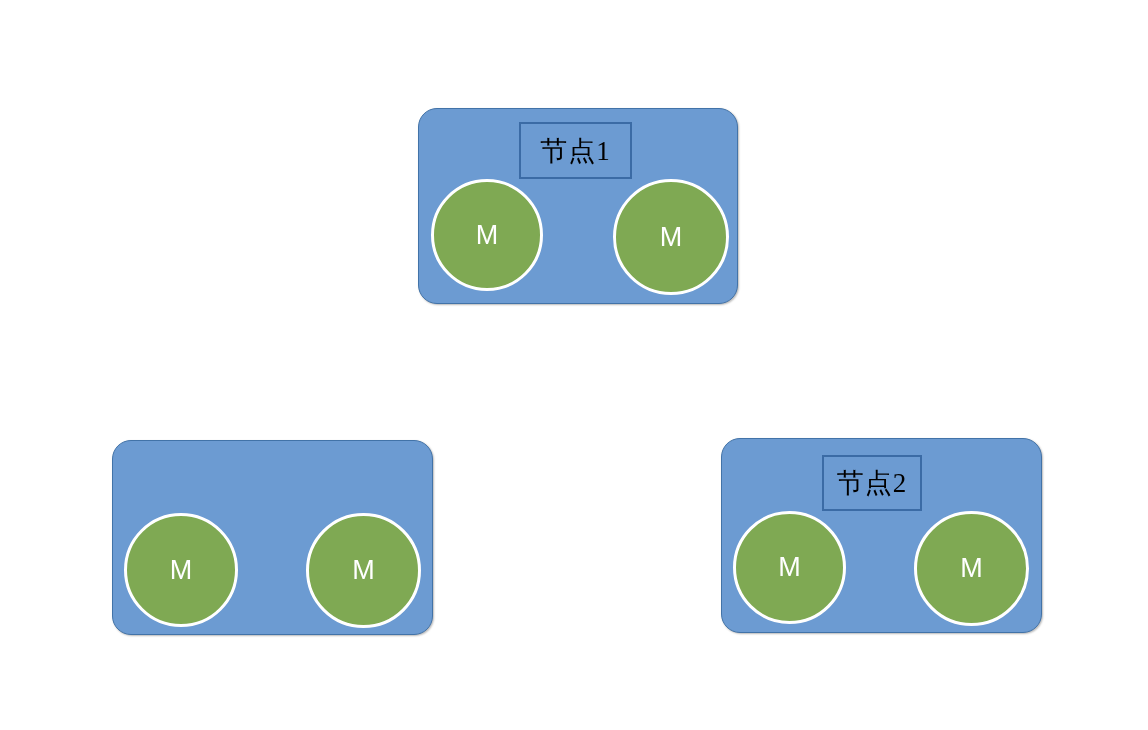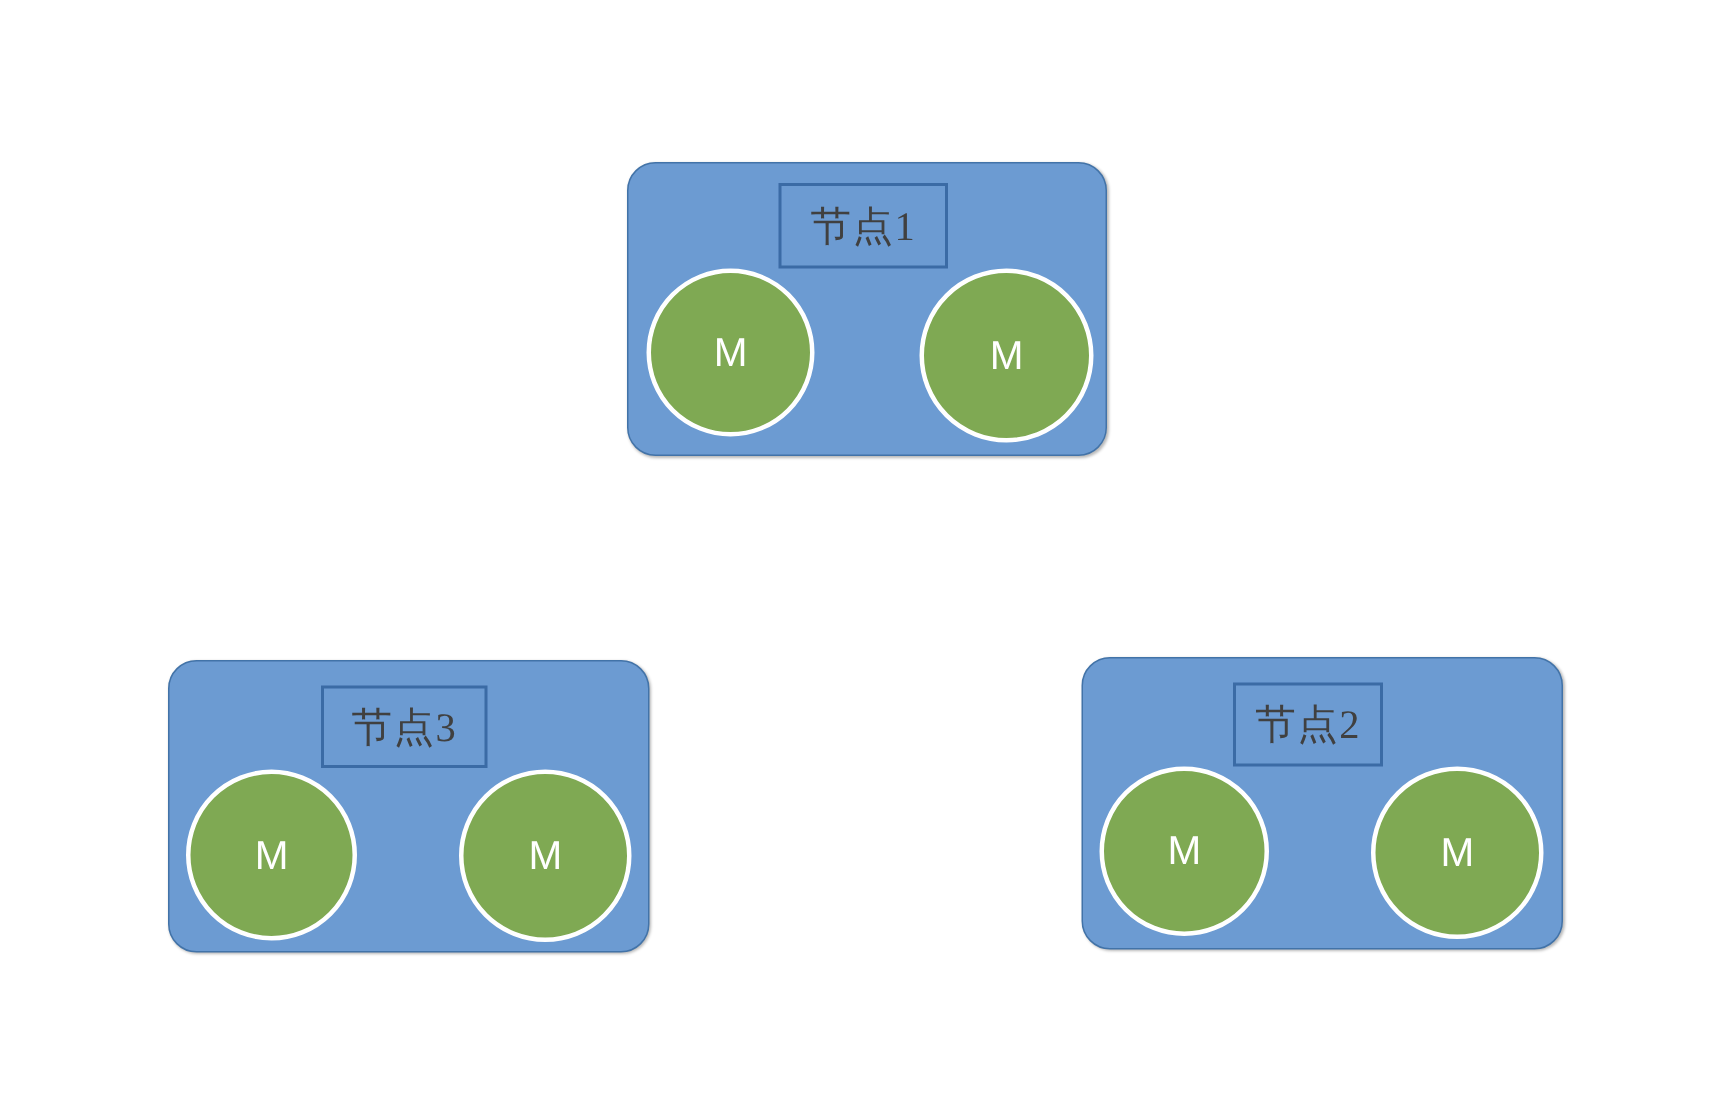--- a/index.html
+++ b/index.html
@@ -33,21 +33,21 @@
 
   
   .node-label {
     position: absolute;
     box-sizing: border-box;
     border: 2px solid #3B6BA5;
     background: transparent;
     display: flex;
     align-items: center;
     justify-content: center;
-    color: #404040;
+    color: #000000;
     font-family: "Liberation Serif", serif;
     font-size: 27px;
     letter-spacing: 1px;
     white-space: nowrap;
     z-index: 3;
   }
 
   
   .member {
     position: absolute;
@@ -82,23 +82,20 @@
     </div>
   </div>
 
   <div class="node" id="node-3-box" style="left: 112px; top: 440px; width: 321px; height: 195px;">
     <div class="member" id="node-3-member-0" style="left: 11px; top: 72px; width: 114px; height: 114px;">
       <span>M</span>
     </div>
     <div class="member" id="node-3-member-1" style="left: 193px; top: 72px; width: 115px; height: 115px;">
       <span>M</span>
     </div>
-    <div class="node-label" id="node-3-label" style="left: 101px; top: 16px; width: 111px; height: 55px;">
-      <span>节点3</span>
-    </div>
   </div>
 
   <div class="node" id="node-2-box" style="left: 721px; top: 438px; width: 321px; height: 195px;">
     <div class="member" id="node-2-member-0" style="left: 11px; top: 72px; width: 113px; height: 113px;">
       <span>M</span>
     </div>
     <div class="member" id="node-2-member-1" style="left: 192px; top: 72px; width: 115px; height: 115px;">
       <span>M</span>
     </div>
     <div class="node-label" id="node-2-label" style="left: 100px; top: 16px; width: 100px; height: 56px;">

